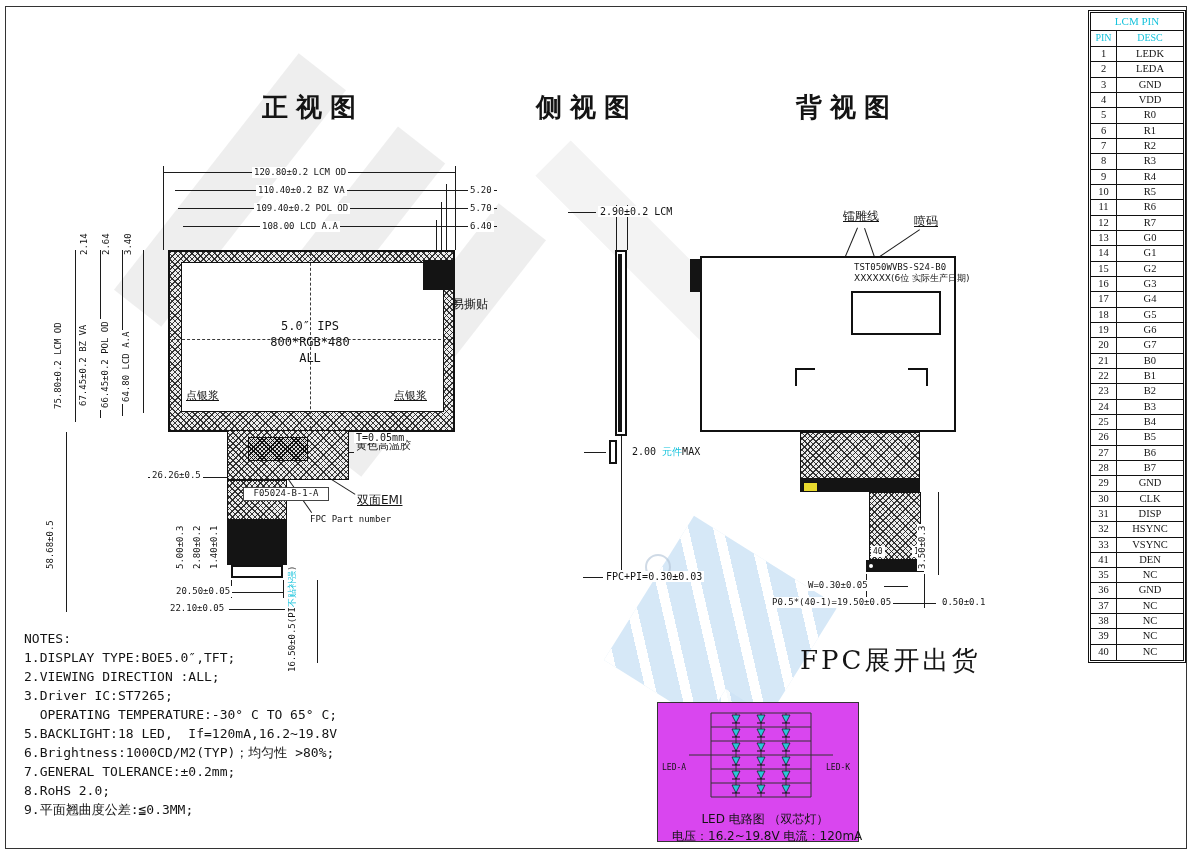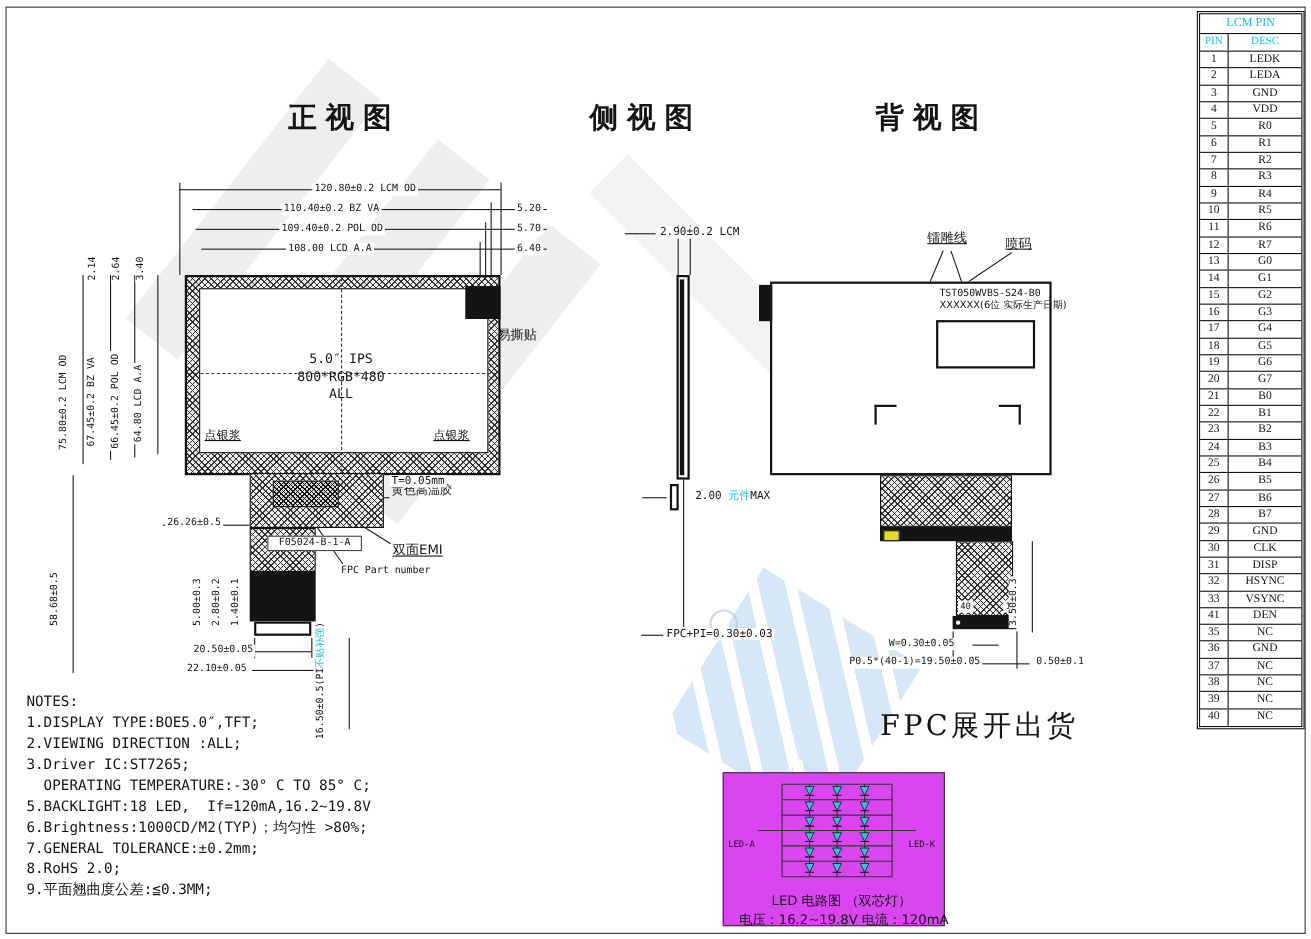--- a/index.html
+++ b/index.html
@@ -68,21 +68,21 @@
 
   <div class="hl" style="left:163px;top:172px;width:292px;"></div>
   <div class="hl" style="left:175px;top:190px;width:322px;"></div>
   <div class="hl" style="left:178px;top:208px;width:319px;"></div>
   <div class="hl" style="left:183px;top:226px;width:314px;"></div>
   <div class="vl" style="left:163px;top:166px;height:84px;"></div>
   <div class="vl" style="left:455px;top:166px;height:84px;"></div>
   <div class="vl" style="left:446px;top:184px;height:66px;"></div>
   <div class="vl" style="left:441px;top:202px;height:48px;"></div>
   <div class="vl" style="left:436px;top:220px;height:30px;"></div>
-  <div class="dim dimc" style="left:252px;top:167px;margin-left:32px;">120.80±0.2 LCM OD</div>
+  <div class="dim dimc" style="left:252px;top:167px;">120.80±0.2 LCM OD</div>
   <div class="dim dimc" style="left:256px;top:185px;">110.40±0.2 BZ VA</div>
   <div class="dim dimc" style="left:254px;top:203px;">109.40±0.2 POL OD</div>
   <div class="dim dimc" style="left:260px;top:221px;">108.00 LCD A.A</div>
   <div class="dim" style="left:468px;top:185px;">5.20</div>
   <div class="dim" style="left:468px;top:203px;">5.70</div>
   <div class="dim" style="left:468px;top:221px;">6.40</div>
 
   <div class="vl" style="left:75px;top:250px;height:172px;"></div>
   <div class="vl" style="left:100px;top:250px;height:168px;"></div>
   <div class="vl" style="left:122px;top:250px;height:166px;"></div>
@@ -407,21 +407,21 @@
     <div>NOTES:</div>
     <div>
 
         <div class="note-line cn" style="white-space:pre;font-family:'DejaVu Sans Mono',monospace;">1.DISPLAY TYPE:BOE5.0″,TFT;</div>
 
         <div class="note-line cn" style="white-space:pre;font-family:'DejaVu Sans Mono',monospace;">2.VIEWING DIRECTION :ALL;</div>
 
         <div class="note-line cn" style="white-space:pre;font-family:'DejaVu Sans Mono',monospace;">3.Driver IC:ST7265;</div>
 
 
-        <div class="note-line cn" style="white-space:pre;font-family:'DejaVu Sans Mono',monospace;">  OPERATING TEMPERATURE:-30° C TO 85° C;</div>
+        <div class="note-line cn" style="white-space:pre;font-family:'DejaVu Sans Mono',monospace;">  OPERATING TEMPERATURE:-30° C TO 65° C;</div>
 
         <div class="note-line cn" style="white-space:pre;font-family:'DejaVu Sans Mono',monospace;">5.BACKLIGHT:18 LED,  If=120mA,16.2~19.8V</div>
 
         <div class="note-line cn" style="white-space:pre;font-family:'DejaVu Sans Mono',monospace;">6.Brightness:1000CD/M2(TYP)；均匀性 &gt;80%;</div>
 
         <div class="note-line cn" style="white-space:pre;font-family:'DejaVu Sans Mono',monospace;">7.GENERAL TOLERANCE:±0.2mm;</div>
 
         <div class="note-line cn" style="white-space:pre;font-family:'DejaVu Sans Mono',monospace;">8.RoHS 2.0;</div>
 
         <div class="note-line cn" style="white-space:pre;font-family:'DejaVu Sans Mono',monospace;">9.平面翘曲度公差:≦0.3MM;</div>

